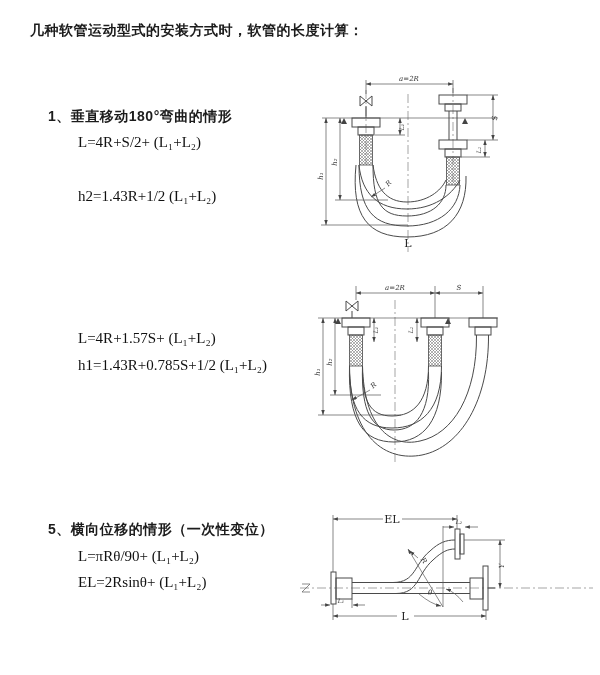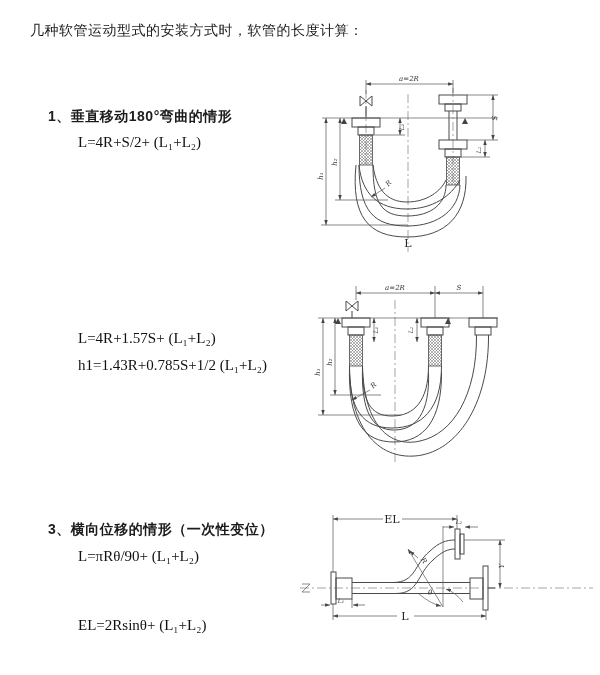--- a/index.html
+++ b/index.html
@@ -1,18 +1,18 @@
 <!DOCTYPE html>
 <html><head>
 <meta charset="utf-8">
 <style>
   html,body{margin:0;padding:0;background:#fff;}
   .page{position:relative;width:600px;height:675px;background:#ffffff;overflow:hidden;
         font-family:"Liberation Sans","DejaVu Sans",sans-serif;color:#1c1c1c;}
-  .title{position:absolute;left:30px;top:22px;font-size:14px;font-weight:400;letter-spacing:.5px;}
+  .title{position:absolute;left:30px;top:22px;font-size:14px;font-weight:700;letter-spacing:.5px;}
   .sec-heading{position:absolute;left:48px;font-size:14px;font-weight:700;letter-spacing:.5px;}
   .formula{position:absolute;left:78px;font-size:15px;font-weight:400;color:#111;font-family:Liberation Serif, serif;}
   svg{position:absolute;}
   .ln{stroke:#4a4a4a;stroke-width:1;fill:none;}
   .thin{stroke:#5a5a5a;stroke-width:.7;fill:none;}
   .dim{stroke:#555;stroke-width:.7;fill:none;}
   .cl{stroke:#6a6a6a;stroke-width:.6;fill:none;stroke-dasharray:9 3 2 3;}
   .lbl{font-family:"DejaVu Serif",serif;font-style:italic;font-size:7px;fill:#333;}
   .lbl-s{font-family:"DejaVu Serif",serif;font-style:italic;font-size:6px;fill:#333;}
   .lbl-big{font-family:"DejaVu Serif",serif;font-size:11px;fill:#222;}
@@ -20,27 +20,28 @@
 </style>
 </head>
 <body>
 
 <div class="page">
 
   <div class="title">几种软管运动型式的安装方式时，软管的长度计算：</div>
 
   <div class="sec-heading" style="top:108px">1、垂直移动180°弯曲的情形</div>
   <div class="formula" style="top:134px">L=4R+S/2+ (L₁+L₂)</div>
+  <div class="formula" style="top:188px">h2=1.43R+1/2 (L₁+L₂)</div>
 
   <div class="formula" style="top:330px">L=4R+1.57S+ (L₁+L₂)</div>
   <div class="formula" style="top:357px">h1=1.43R+0.785S+1/2 (L₁+L₂)</div>
 
-  <div class="sec-heading" style="top:521px">3、横向位移的情形（一次性变位）</div>
+  <div class="sec-heading" style="top:521px">5、横向位移的情形（一次性变位）</div>
   <div class="formula" style="top:548px">L=πRθ/90+ (L₁+L₂)</div>
-  <div class="formula" style="top:617px">EL=2Rsinθ+ (L₁+L₂)</div>
+  <div class="formula" style="top:574px">EL=2Rsinθ+ (L₁+L₂)</div>
 
   <svg style="left:308px;top:64px" width="292" height="198" viewBox="0 0 292 198">
     <defs>
       <marker id="ae1" markerWidth="8" markerHeight="6" refX="7" refY="2.5" orient="auto">
           <polygon points="0,0 7,2.5 0,5" fill="#444"></polygon>
         </marker>
       <marker id="as1" markerWidth="8" markerHeight="6" refX="0" refY="2.5" orient="auto">
           <polygon points="7,0 0,2.5 7,5" fill="#444"></polygon>
         </marker>
       <pattern id="hx1" width="3" height="3" patternUnits="userSpaceOnUse">

